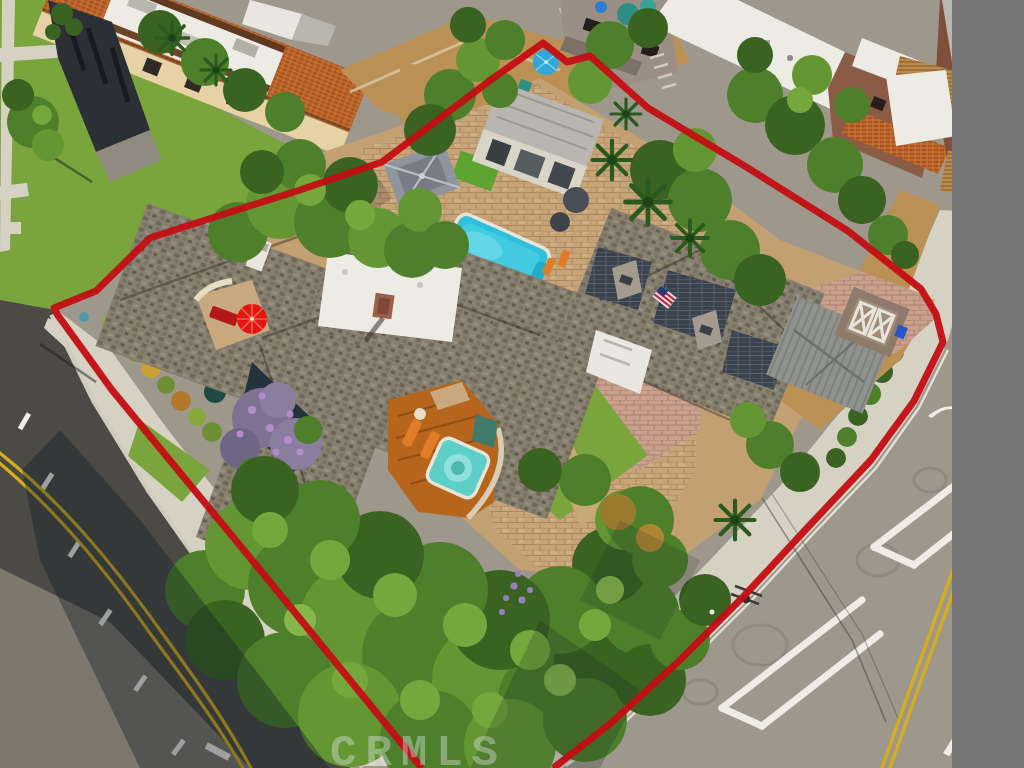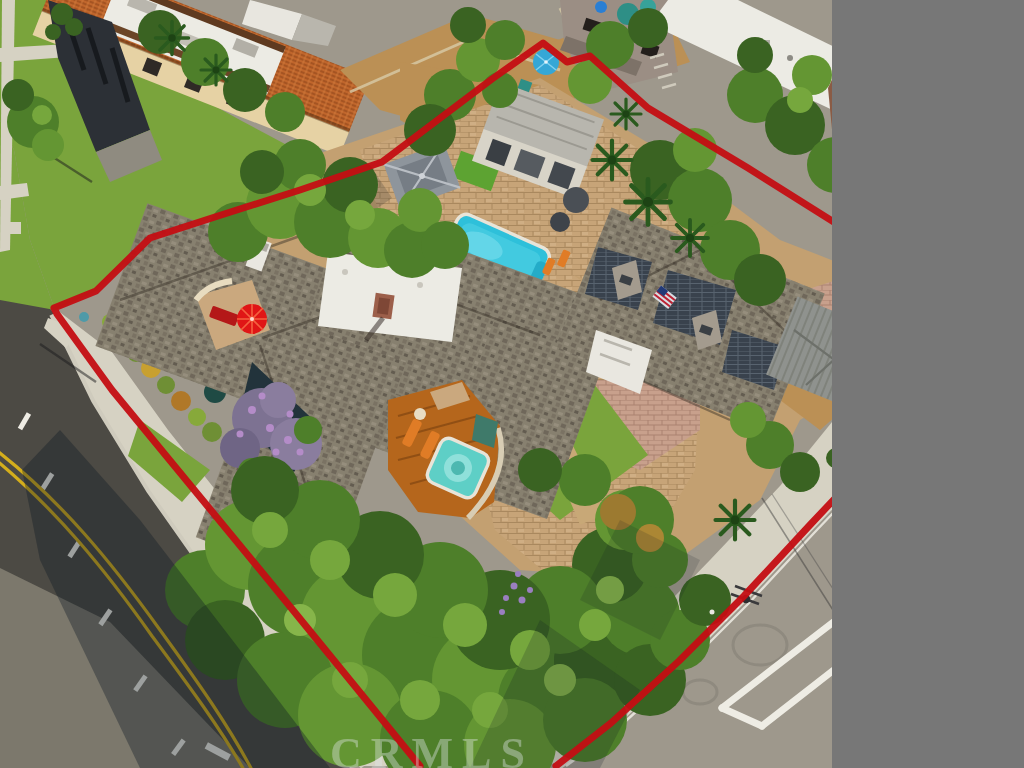--- a/index.html
+++ b/index.html
@@ -1,17 +1,17 @@
 <!DOCTYPE html>
 <html style="--boundary-red: #c40e13; --asphalt-dark: #4c4a44; --asphalt-light: #9e988c; --sidewalk: #d6d2c3; --lawn: #7aa43c; --dirt: #bb9055; --pavers: #c7a478; --driveway-pink: #c8a08c; --shingle-gray: #87806f; --flat-roof-white: #ecebe4; --terracotta: #c0662c; --pool: #2ec0da; --spa: #5ecfc6; --deck-orange: #b5661c; --lounger-orange: #e07c26; --umbrella-red: #e01616; --umbrella-blue: #35a7d6; --road-yellow: #d4ae1c; --marking-white: #eeece4; --solar-panel: #39424d;"><head>
 <meta charset="utf-8">
 <style>
   html,body{margin:0;padding:0;background:#777;}
-  .photo{position:relative;width:832px;height:768px;overflow:hidden;
-         background:var(--asphalt-light,#9e988c);font-family:Liberation Serif, serif;}
+  .photo{position:relative;width:952px;height:768px;overflow:hidden;
+         background:var(--asphalt-light,#9e988c);font-family:Liberation Mono, monospace;}
   .photo svg{display:block;position:absolute;left:0;top:0;}
   .wm{position:absolute;left:330px;top:728px;font-size:44px;font-weight:700;
       letter-spacing:9px;color:rgba(226,229,233,.40);user-select:none;}
   .roadL{fill:var(--asphalt-dark,#4c4a44)}
   .roadR{fill:var(--asphalt-light,#9e988c)}
   .walk{fill:var(--sidewalk,#d6d2c3)}
   .lawn{fill:var(--lawn,#7aa43c)}
   .dirt{fill:var(--dirt,#bb9055)}
   .whiteroof{fill:var(--flat-roof-white,#ecebe4)}
   .wmark{fill:var(--marking-white,#eeece4)}

